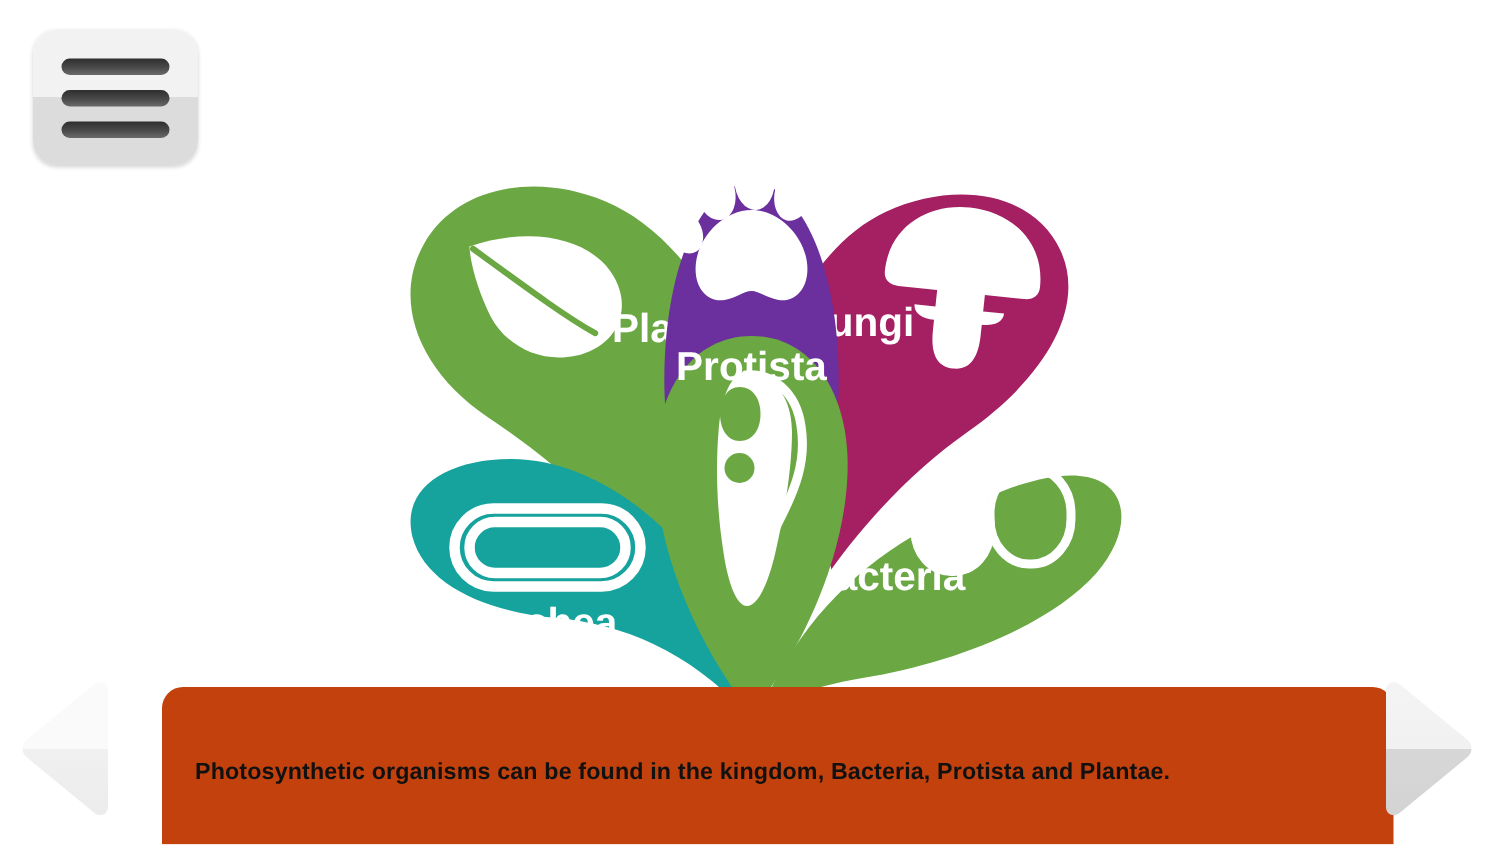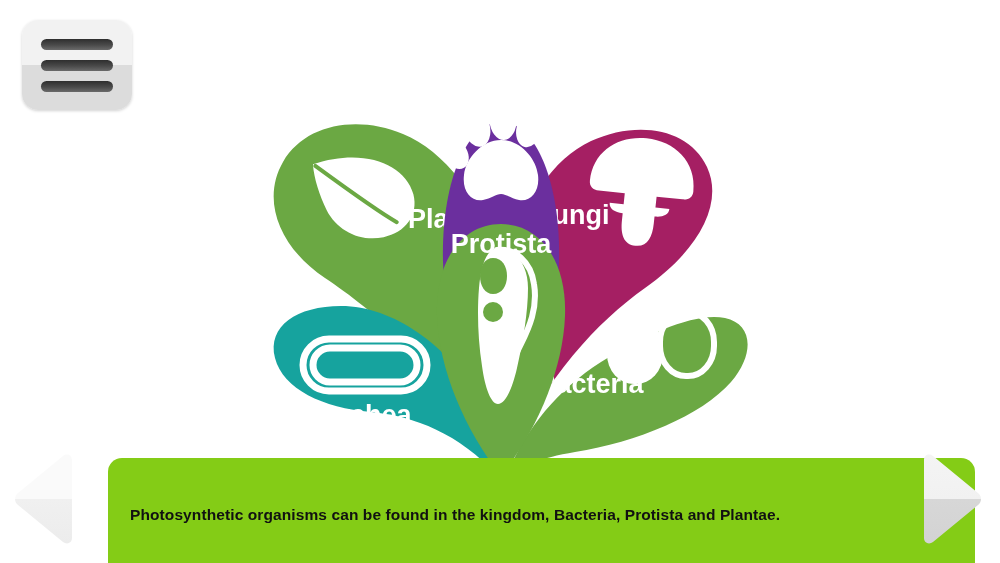--- a/index.html
+++ b/index.html
@@ -55,23 +55,22 @@
     fill: #ffffff;
   }
 
   
   #caption-panel {
     position: absolute;
     left: 108px;
     top: 458px;
     width: 821px;
     height: 105px;
-    background: #84cc16;
+    background: #c2410c;
     border-radius: 14px 14px 0 0;
-    padding-left: 46px;
   }
   #caption-text {
     position: absolute;
     left: 22px;
     top: 48px;
     font-size: 15.5px;
     font-weight: 700;
     color: #111111;
     letter-spacing: 0.1px;
     white-space: nowrap;

